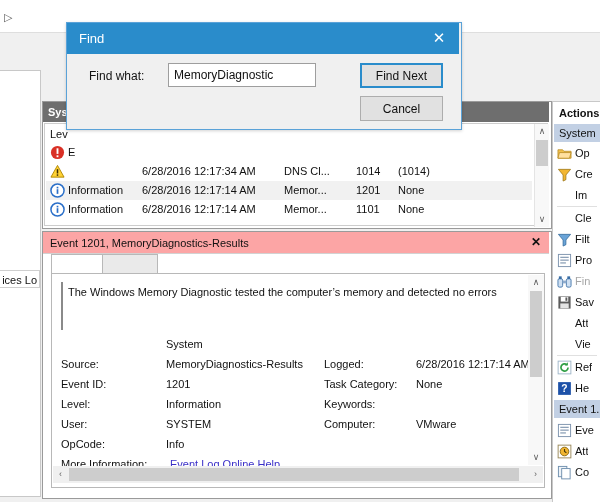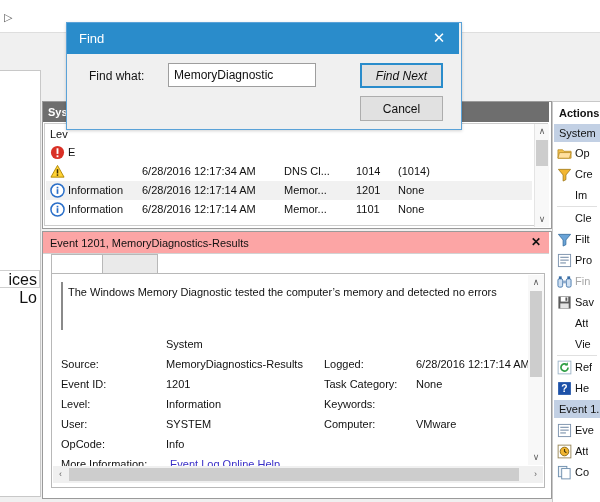--- a/index.html
+++ b/index.html
@@ -18,21 +18,21 @@
 
   
   #toolbar-strip{left:0;top:0;width:600px;height:32px;background:#ffffff;border-bottom:1px solid #dedede;}
   #toolbar-glyph{left:4px;top:10px;width:14px;height:14px;color:#555;font-size:11px;line-height:14px;}
 
   
   #content-area{left:0;top:33px;width:600px;height:469px;background:#f0f0f0;}
 
   
   #tree-pane{left:0px;top:37px;width:40px;height:425px;background:#ffffff;border:1px solid #c8c8c8;border-left:none;}
-  #tree-item-services{left:0px;top:199px;width:40px;height:18px;line-height:18px;font-size:16px;color:#111;
+  #tree-item-services{left:0px;top:199px;width:40px;height:18px;line-height:18px;font-size:11px;color:#111;
      text-align:right;padding-right:2px;box-sizing:border-box;background:#ffffff;border:1px solid #cfcfcf;border-left:none;}
 
   
   #center-pane{left:42px;top:68px;width:508px;height:396px;}
 
   
   #system-list-box{left:0px;top:0px;width:508px;height:126px;background:#ffffff;border:1px solid #9a9a9a;}
   #system-header{left:0px;top:0px;width:506px;height:20px;background:#6e6e6e;}
   #system-header-label{left:5px;top:2px;height:16px;line-height:16px;color:#ffffff;font-size:11px;font-weight:bold;
      width:26px;overflow:hidden;white-space:nowrap;}
@@ -114,21 +114,21 @@
   
   #find-dialog{left:66px;top:22px;width:394px;height:106px;background:#f0f0f0;border:1px solid #5aa2d8;box-shadow:0 1px 3px rgba(0,0,0,.18);}
   #find-titlebar{left:0px;top:0px;width:392px;height:31px;background:#2a8ccb;}
   #find-title{left:12px;top:7px;height:17px;line-height:17px;font-size:13px;color:#ffffff;}
   #find-close{right:8px;top:4px;width:24px;height:22px;line-height:22px;text-align:center;color:#ffffff;font-size:15px;cursor:pointer;}
   #find-body{left:0px;top:31px;width:392px;height:73px;background:#f0f0f0;}
   #find-what-label{left:22px;top:14px;height:16px;line-height:16px;font-size:12px;color:#111;}
   #find-input{left:101px;top:9px;width:148px;height:24px;background:#ffffff;border:1px solid #9e9e9e;box-sizing:border-box;
      font-family:"Liberation Sans", sans-serif;font-size:12px;color:#111;padding:0 5px;outline:none;}
   #find-next-btn{left:293px;top:9px;width:83px;height:25px;background:#e1e1e1;border:2px solid #2a8ccb;box-sizing:border-box;
-     font-family:"Liberation Sans", sans-serif;font-size:12px;color:#111;cursor:pointer;font-style:italic;}
+     font-family:"Liberation Sans", sans-serif;font-size:12px;color:#111;cursor:pointer;}
   #cancel-btn{left:293px;top:42px;width:83px;height:25px;background:#e1e1e1;border:1px solid #adadad;box-sizing:border-box;
      font-family:"Liberation Sans", sans-serif;font-size:12px;color:#111;cursor:pointer;}
 </style>
 </head>
 <body>
 
 <div class="abs" id="app-window">
 
   <div class="abs" id="toolbar-strip">
     <div class="abs" id="toolbar-glyph">▷</div>

